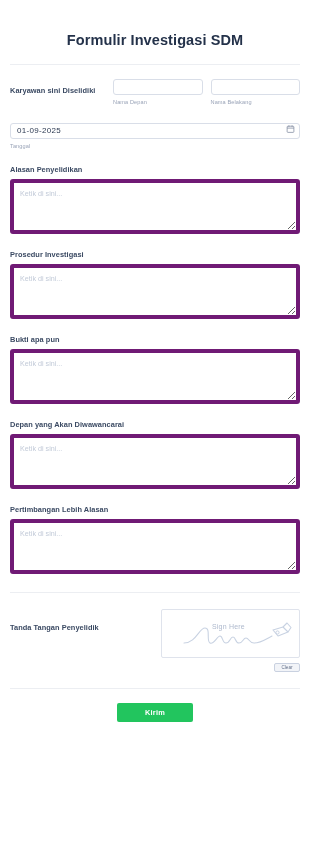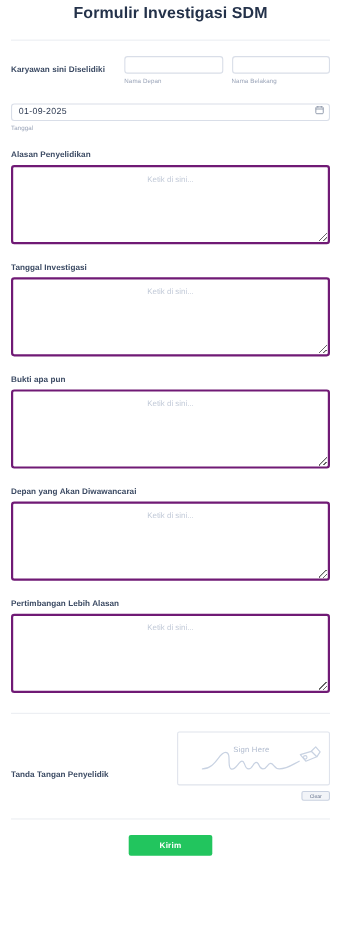--- a/index.html
+++ b/index.html
@@ -18,21 +18,21 @@
     overflow: hidden;
   }
 
   
   .form-title {
     text-align: center;
     font-size: 14.5px;
     font-weight: bold;
     color: #24324a;
     letter-spacing: 0.1px;
-    padding-top: 4px;
+    padding-top: 32px;
     padding-bottom: 16px;
   }
   .rule {
     height: 1px;
     background: #eceef2;
     margin: 0 10px;
   }
 
   
   .row-inline {
@@ -110,44 +110,43 @@
   .block-label {
     font-size: 7.4px;
     font-weight: bold;
     color: #3b4a63;
     margin-bottom: 5px;
     letter-spacing: 0.05px;
   }
   .ta {
     display: block;
     width: 100%;
-    height: 72px;
-    border: 2px solid #701a75;
+    height: 55px;
+    border: 4px solid #701a75;
     border-radius: 3px;
     background: #fff;
     font-family: "Liberation Sans", sans-serif;
     font-size: 7.2px;
     color: #3b4a63;
     padding: 6px 6px;
     outline: none;
     resize: vertical;
-    text-align: center;
   }
   .ta::placeholder { color: #c2cad8; }
 
   .rule-2 {
     height: 1px;
     background: #eceef2;
     margin: 18px 10px 0 10px;
   }
 
   
   .sig-row {
     display: flex;
-    align-items: center;
+    align-items: flex-start;
     padding: 16px 10px 0 10px;
   }
   .sig-label {
     width: 103px;
     flex: 0 0 103px;
     font-size: 7.4px;
     font-weight: bold;
     color: #3b4a63;
     padding-top: 14px;
     letter-spacing: 0.05px;
@@ -256,21 +255,21 @@
       </div>
     </div>
   </div>
 
   <div class="block">
     <div class="block-label">Alasan Penyelidikan</div>
     <textarea class="ta" placeholder="Ketik di sini..." style=""></textarea>
   </div>
 
   <div class="block">
-    <div class="block-label">Tanggal Investigasi</div>
+    <div class="block-label">Prosedur Investigasi</div>
     <textarea class="ta" placeholder="Ketik di sini..." style=""></textarea>
   </div>
 
   <div class="block">
     <div class="block-label">Bukti apa pun</div>
     <textarea class="ta" placeholder="Ketik di sini..." style=""></textarea>
   </div>
 
   <div class="block">
     <div class="block-label">Depan yang Akan Diwawancarai</div>

